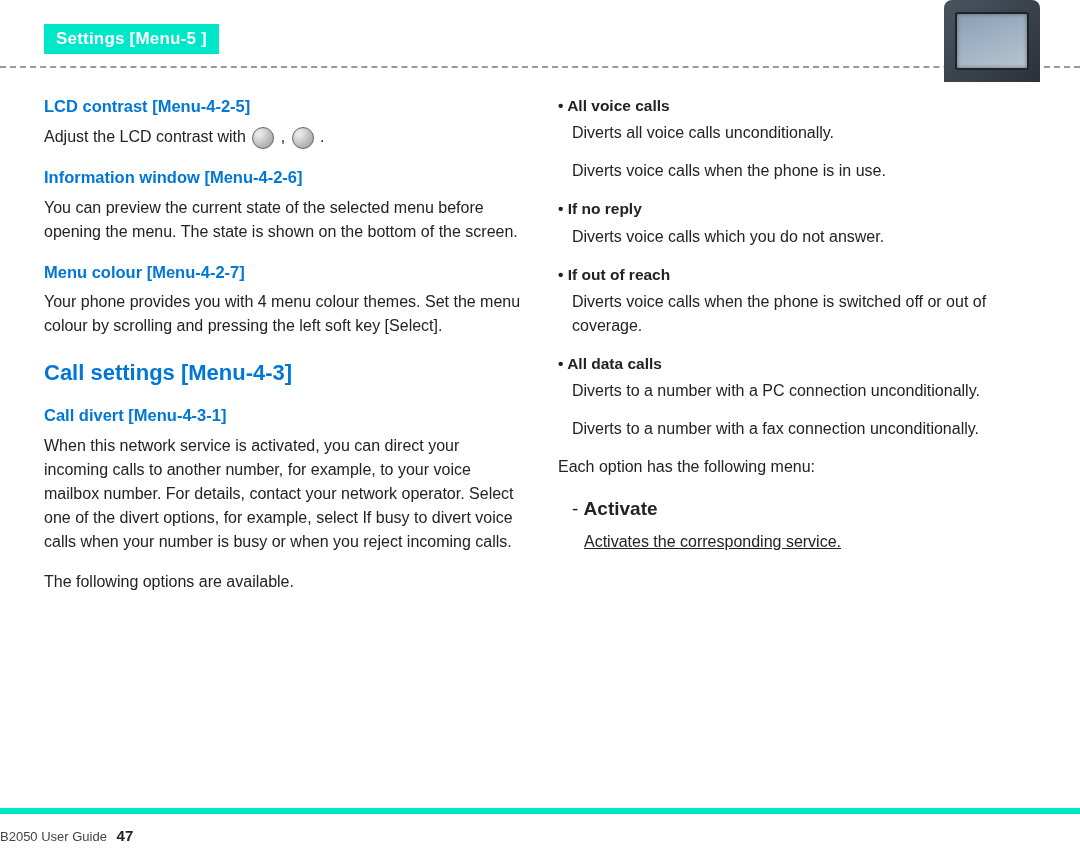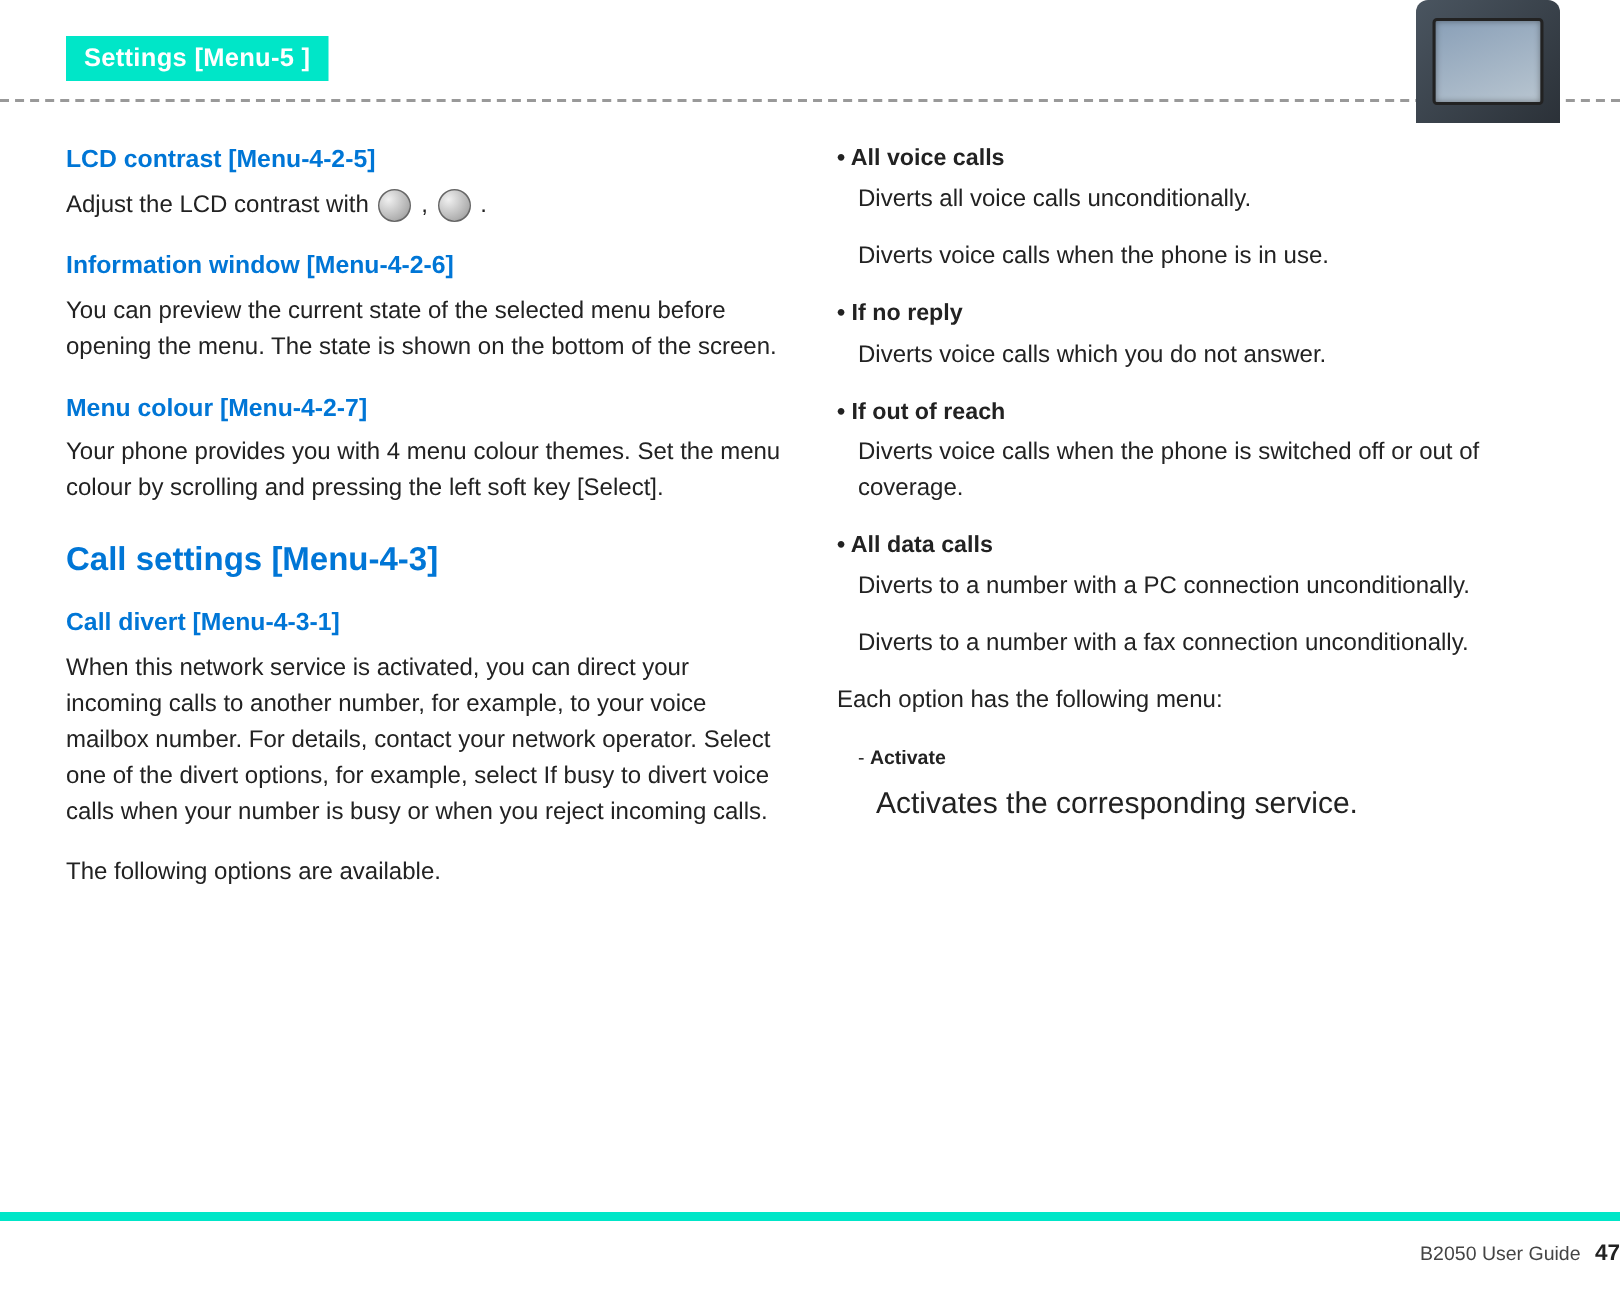--- a/index.html
+++ b/index.html
@@ -105,38 +105,38 @@
       content: "• ";
       font-weight: bold;
     }
     .bullet-body {
       margin: 4px 0 14px 14px;
       font-size: 16px;
     }
     .sub-dash {
       margin-left: 14px;
       margin-bottom: 4px;
-      font-size: 13px;
+      font-size: 19px;
     }
     .sub-dash .dash-label { font-weight: bold; }
     .sub-dash::before { content: "- "; }
-    .sub-body { margin: 6px 0 10px 26px; font-size: 20px; }
+    .sub-body { margin: 6px 0 10px 26px; font-size: 16px; text-decoration: underline; }
     .inline-bold { font-weight: bold; }
     .footer-rule {
       position: absolute;
       left: 0; right: 0;
       bottom: 50px;
       height: 6px;
       background: #00e6c8;
     }
     .footer-text {
       position: absolute;
       left: 0; right: 0;
       bottom: 20px;
-      text-align: right;
+      text-align: left;
       font-size: 13px;
       color: #444;
     }
     .footer-text .page-num { font-weight: bold; font-size: 15px; margin-left: 6px; color: #222; }
   </style>
 </head>
 <body>
 
 <div class="header-bar">
   <div class="header-tab">Settings [Menu-5 ]</div>

